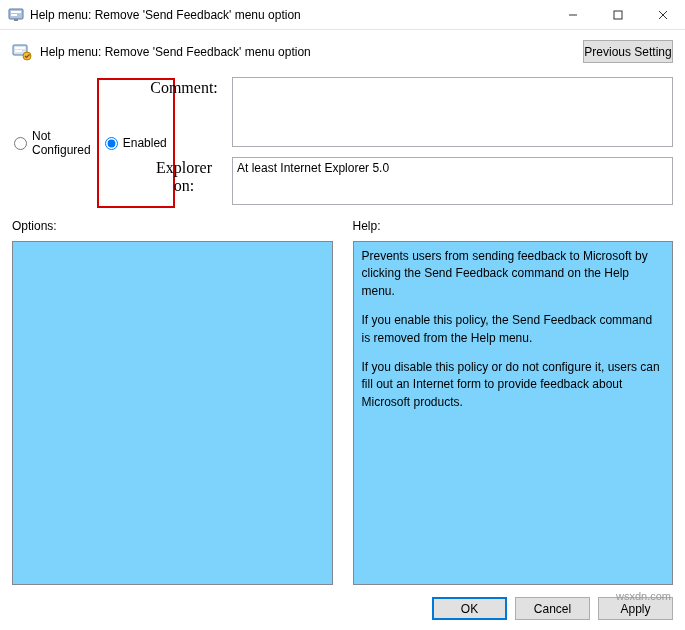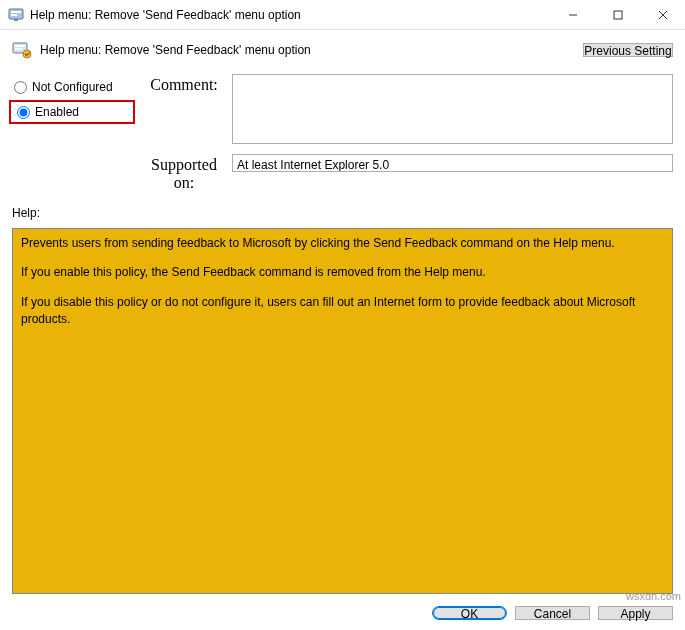--- a/index.html
+++ b/index.html
@@ -54,36 +54,36 @@
     .header-row .policy-title {
       flex: 1;
       font-size: 12px;
     }
     .nav-buttons {
       display: flex;
       gap: 8px;
     }
     .btn {
       min-width: 90px;
-      height: 14px;
+      height: 23px;
       border: 1px solid #adadad;
       background: #e1e1e1;
       font-size: 12px;
       font-family: inherit;
       cursor: pointer;
     }
-    .btn.default { border-color:#0078d7; box-shadow: inset 0 0 0 1px #0078d7; border-radius: 9px; }
+    .btn.default { border-color:#0078d7; box-shadow: inset 0 0 0 1px #0078d7; }
     .radio-area {
       display: flex;
       gap: 12px;
       margin-top: 8px;
     }
     .radios {
       display: flex;
-      flex-direction: column;
+      flex-direction: row;
       gap: 7px;
       width: 120px;
       padding-top: 4px;
     }
     .radio-row {
       display: flex;
       align-items: center;
       gap: 5px;
       font-size: 12px;
       padding: 2px 2px;
@@ -116,41 +116,41 @@
       flex: 1;
       border: 1px solid #abadb3;
       background: #fff;
       height: 70px;
       position: relative;
       font-size: 12px;
       padding: 3px 4px;
       overflow-y: scroll;
     }
     .supported-box {
-      height: 18px;
+      height: 48px;
       overflow-y: scroll;
     }
     .lower-row {
       display: flex;
       gap: 20px;
       margin-top: 14px;
       flex: 1;
       min-height: 0;
     }
     .lower-col {
       flex: 1;
       display: flex;
       flex-direction: column;
       min-width: 0;
     }
     .col-label { font-size: 12px; margin-bottom: 8px; }
     .panel {
       flex: 1;
       border: 1px solid #828790;
-      background: #eab308;
+      background: #7dd3fc;
       padding: 6px 8px;
       font-size: 12px;
       line-height: 1.45;
       overflow-y: auto;
     }
     .help-panel p { margin-bottom: 12px; }
     .footer {
       display: flex;
       justify-content: flex-end;
       gap: 8px;
@@ -223,38 +223,42 @@
         <span>Enabled</span>
       </label>
     </div>
 
     <div class="fields-col">
       <div class="field-row">
         <div class="field-label">Comment:</div>
         <div class="textbox"></div>
       </div>
       <div class="field-row">
-        <div class="field-label">Supported on:</div>
+        <div class="field-label">Explorer on:</div>
         <div class="textbox supported-box">At least Internet Explorer 5.0</div>
       </div>
     </div>
   </div>
 
   <div class="lower-row">
+    <div class="lower-col">
+      <div class="col-label">Options:</div>
+      <div class="panel"></div>
+    </div>
     <div class="lower-col">
       <div class="col-label">Help:</div>
       <div class="panel help-panel">
         <p>Prevents users from sending feedback to Microsoft by clicking the Send Feedback command on the Help menu.</p>
         <p>If you enable this policy, the Send Feedback command is removed from the Help menu.</p>
         <p>If you disable this policy or do not configure it, users can fill out an Internet form to provide feedback about Microsoft products.</p>
       </div>
     </div>
   </div>
 
   <div class="footer">
     <button class="btn default">OK</button>
     <button class="btn">Cancel</button>
     <button class="btn">Apply</button>
   </div>
 
-  <div style="position:absolute; right:4px; bottom:28px; font-size:11px; color:#999;">wsxdn.com</div>
+  <div style="position:absolute; right:14px; bottom:28px; font-size:11px; color:#999;">wsxdn.com</div>
 
 </div>
 
 </body></html>

